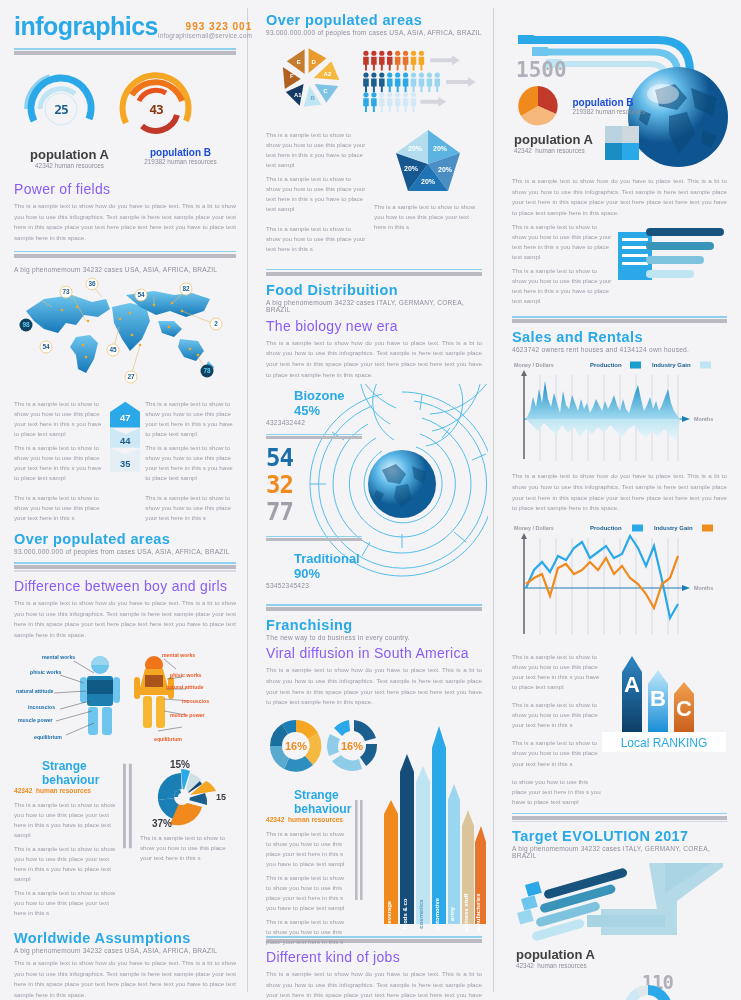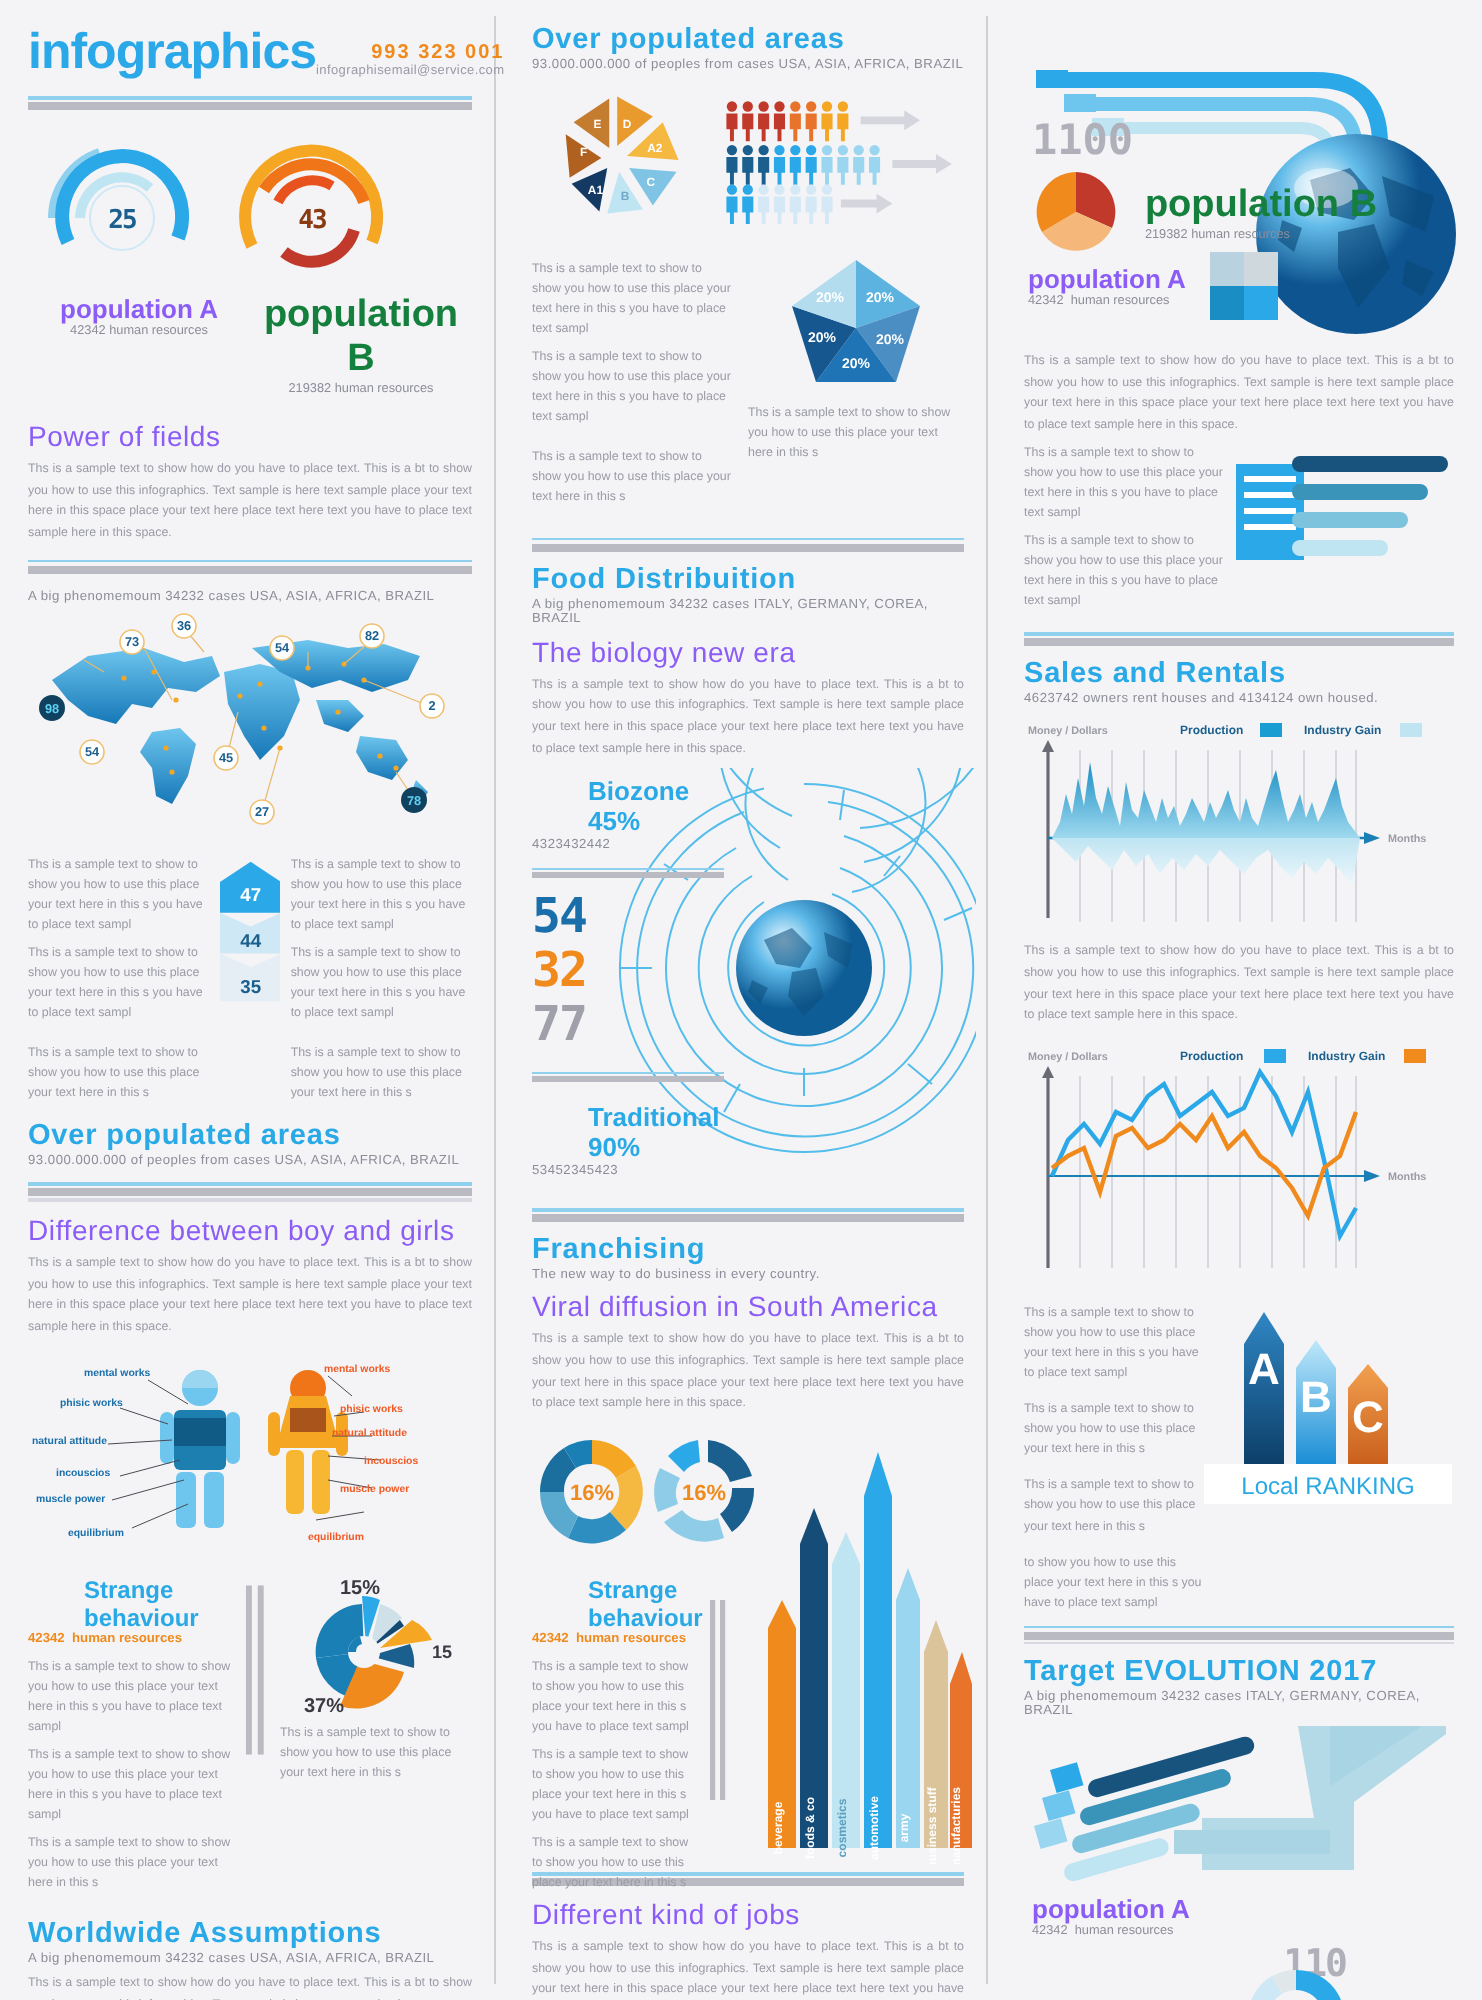--- a/index.html
+++ b/index.html
@@ -22,22 +22,22 @@
   .brand { color:#2aa8e8; font-size:25px; font-weight:bold; letter-spacing:-0.5px; }
   .phone { color:#f08a1c; font-size:10px; font-weight:bold; letter-spacing:1px; text-align:right;}
   .email { color:#9a9aa6; font-size:6.5px; text-align:right; letter-spacing:0.2px;}
   .h-blue { color:#29a9e6; font-size:14.5px; font-weight:bold; letter-spacing:0.4px; }
   .h-blue-sm { color:#29a9e6; font-size:12px; font-weight:bold;padding-left:28px; }
   .h-dark { color:#8b5cf6; font-size:14px; letter-spacing:0.3px; }
   .sub { color:#8d8d99; font-size:6.6px; letter-spacing:0.25px; margin-top:1px;}
   .sub-orange { color:#f08a1c; font-size:6.6px; font-weight:bold; }
   .body-txt { color:#9b9ba6; font-size:6.2px; line-height:1.72; text-align:justify; margin-top:4px; }
   .body-txt.narrow { text-align:left; }
-  .popA { color:#8b5cf6; font-size:13px; font-weight:bold;}
-  .popB { color:#15803d; font-size:19px; font-weight:bold;}
+  .popA { color:#404040; font-size:13px; font-weight:bold;}
+  .popB { color:#1d4ed8; font-size:10px; font-weight:bold;}
   .popsub { color:#8d8d99; font-size:6.4px; }
 
   
   .barline { margin:7px 0 6px; }
   .barline .b1 { height:1.6px; background:#8fd0ef; }
   .barline .b2 { height:4px; background:#b9bac2; margin-top:1.5px; }
   .barline .b3 { height:1.6px; background:#d8d9e0; margin-top:1px; }
 
   .row { display:flex; }
   .spacer { flex:1; }
@@ -669,21 +669,21 @@
 
     <div style="position:relative;height:210px;">
       <svg width="230" height="140" viewBox="0 0 230 140" style="position:absolute;left:-4px;top:6px;">
         <path d="M20 22 L150 22 Q182 22 182 54 L182 120" fill="none" stroke="#2aa8e8" stroke-width="8"></path>
         <path d="M34 34 L146 34 Q170 34 170 58 L170 120" fill="none" stroke="#6ec6ee" stroke-width="7"></path>
         <path d="M48 46 L142 46 Q158 46 158 62 L158 118" fill="none" stroke="#bfe4f2" stroke-width="6"></path>
         <rect x="10" y="17" width="16" height="9" fill="#2aa8e8"></rect>
         <rect x="24" y="29" width="16" height="9" fill="#6ec6ee"></rect>
         <rect x="38" y="41" width="16" height="9" fill="#bfe4f2"></rect>
       </svg>
-      <div class="digits" style="position:absolute;left:4px;top:46px;color:#b0b0ba;font-size:21px;letter-spacing:0px;">1100</div>
+      <div class="digits" style="position:absolute;left:4px;top:46px;color:#b0b0ba;font-size:21px;letter-spacing:0px;">1500</div>
 
       <svg width="106" height="106" viewBox="0 0 106 106" style="position:absolute;right:-4px;top:52px;">
         <defs>
           <radialGradient id="globe1" cx="32%" cy="26%">
             <stop offset="0%" stop-color="#f2fafe"></stop>
               <stop offset="40%" stop-color="#63bce9"></stop>
               <stop offset="100%" stop-color="#0d5490"></stop>
           </radialGradient>
         </defs>
         <circle cx="53" cy="53" r="50" fill="url(#globe1)"></circle>

